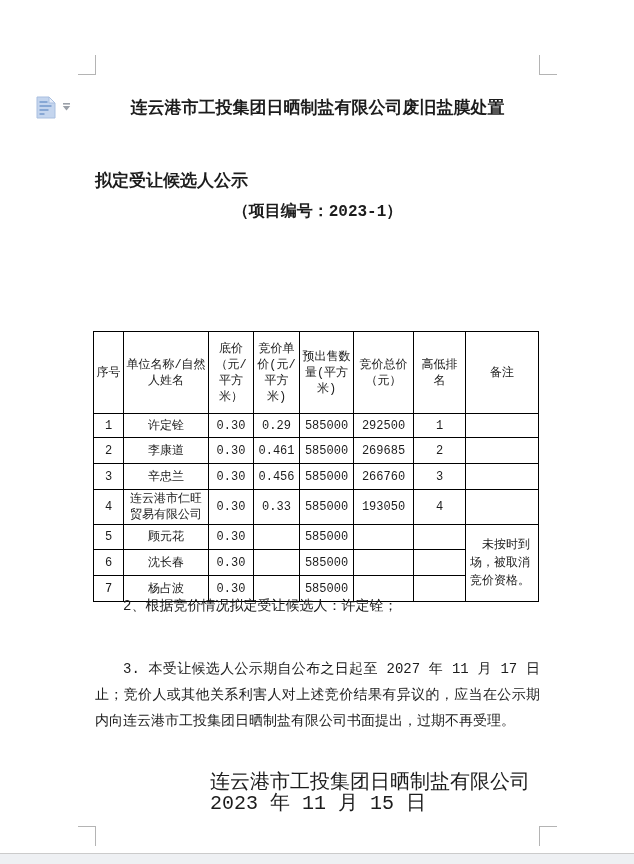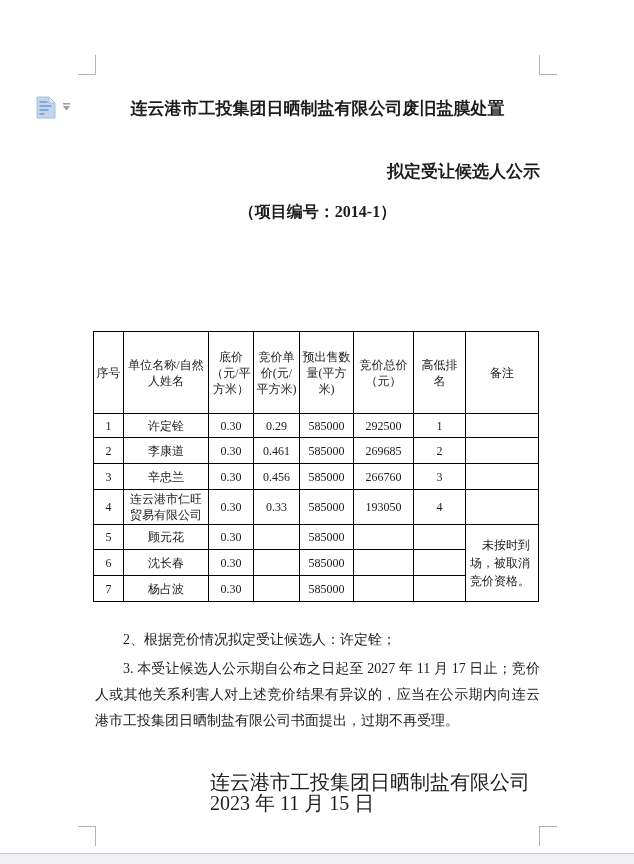--- a/index.html
+++ b/index.html
@@ -1,36 +1,36 @@
 <!DOCTYPE html>
 <html><head>
 <meta charset="utf-8">
 <style>
   html,body { margin:0; padding:0; background:#fff; }
   .page {
     position:relative; width:634px; height:864px; background:#ffffff;
-    font-family:Liberation Serif, serif; color:#1c1c1c;
+    font-family:Liberation Mono, monospace; color:#1c1c1c;
     overflow:hidden;
   }
   .abs { position:absolute; }
   .blk { position:absolute; left:95px; width:445px; }
 
   
   .mark { position:absolute; width:17px; height:19px; }
   .mark.tl { left:78px;  top:55px;  border-right:1px solid #b4b4b4; border-bottom:1px solid #b4b4b4; }
   .mark.tr { left:539px; top:55px;  border-left:1px solid #b4b4b4;  border-bottom:1px solid #b4b4b4; }
   .mark.bl { left:78px;  top:826px; border-right:1px solid #b4b4b4; border-top:1px solid #b4b4b4; }
   .mark.br { left:539px; top:826px; border-left:1px solid #b4b4b4;  border-top:1px solid #b4b4b4; }
 
   
   .paste-widget { position:absolute; left:36px; top:96px; display:flex; align-items:flex-start; gap:6px; cursor:pointer; }
   .paste-arrow { margin-top:7px; }
 
   .title1 { top:97px;  font-size:17px; font-weight:bold; text-align:center; line-height:24px; }
-  .title2 { top:160px; font-size:17px; font-weight:bold; text-align:right; line-height:24px; }
+  .title2 { top:170px; font-size:17px; font-weight:bold; text-align:left; line-height:24px; }
   .projno { top:200px; font-size:16px; font-weight:bold; text-align:center; line-height:24px; }
 
   .intro  { top:232px; font-size:14px; line-height:26px; text-align:justify; text-indent:28px; }
   .sec1   { top:305px; font-size:14px; line-height:20px; }
 
   table.bid {
     position:absolute; left:93px; top:331px; width:446px;
     border-collapse:collapse; table-layout:fixed; font-size:12px; color:#1c1c1c;
   }
   table.bid th, table.bid td {
@@ -41,21 +41,21 @@
   table.bid tbody tr:nth-child(1) { height:24px; }
   table.bid tbody tr:nth-child(2) { height:26px; }
   table.bid tbody tr:nth-child(3) { height:26px; }
   table.bid tbody tr:nth-child(4) { height:34px; }
   table.bid tbody tr:nth-child(5) { height:25px; }
   table.bid tbody tr:nth-child(6) { height:26px; }
   table.bid tbody tr:nth-child(7) { height:26px; }
   table.bid td.name { padding:1px 6px;margin-top:48px; }
   table.bid td.remark-merged { text-align:left; text-indent:12px; padding:1px 4px; line-height:18px; }
 
-  .para2  { top:629px; font-size:14px; line-height:22px; text-indent:28px; }
+  .para2  { top:595px; font-size:14px; line-height:22px; text-indent:28px; }
   .para3  { top:656px; font-size:14px; line-height:26px; text-align:justify; text-indent:28px; }
   .phones { top:727px; font-size:14px; line-height:22px; }
   .signature { top:772px; font-size:20px; line-height:21px; box-sizing:border-box; padding-left:115px; text-align:left; }
 
   .bottom-line { left:0; top:853px; width:634px; height:1px; background:#cbcbcb; }
   .bottom-band { left:0; top:854px; width:634px; height:10px; background:#eef0f3; }
 </style>
 </head>
 <body>
 
@@ -76,21 +76,21 @@
       <rect x="3.5" y="17" width="5" height="2" fill="#87a7d4"></rect>
     </svg>
     <svg class="paste-arrow" width="9" height="8" viewBox="0 0 9 8">
       <rect x="1" y="0" width="7" height="1.6" fill="#9aa0a8"></rect>
       <path d="M0.8 3 h7.4 l-3.7 4.4 z" fill="#9aa0a8"></path>
     </svg>
   </div>
 
   <div class="blk title1">连云港市工投集团日晒制盐有限公司废旧盐膜处置</div>
   <div class="blk title2">拟定受让候选人公示</div>
-  <div class="blk projno">（项目编号：2014-1）</div>
+  <div class="blk projno">（项目编号：2023-1）</div>
 
 
   <table class="bid">
     <colgroup>
       <col style="width:30px">
         <col style="width:85px">
         <col style="width:45px">
         <col style="width:46px">
       <col style="width:54px">
         <col style="width:60px">

